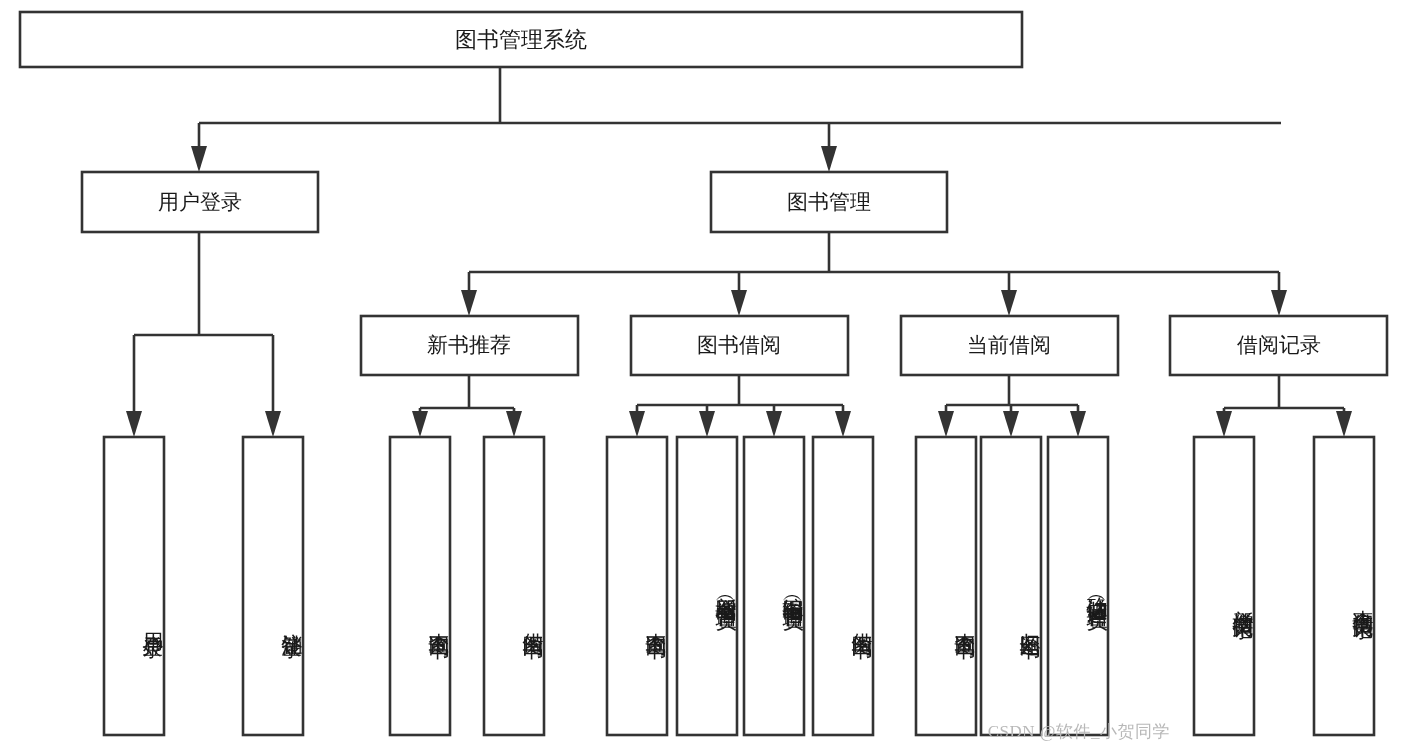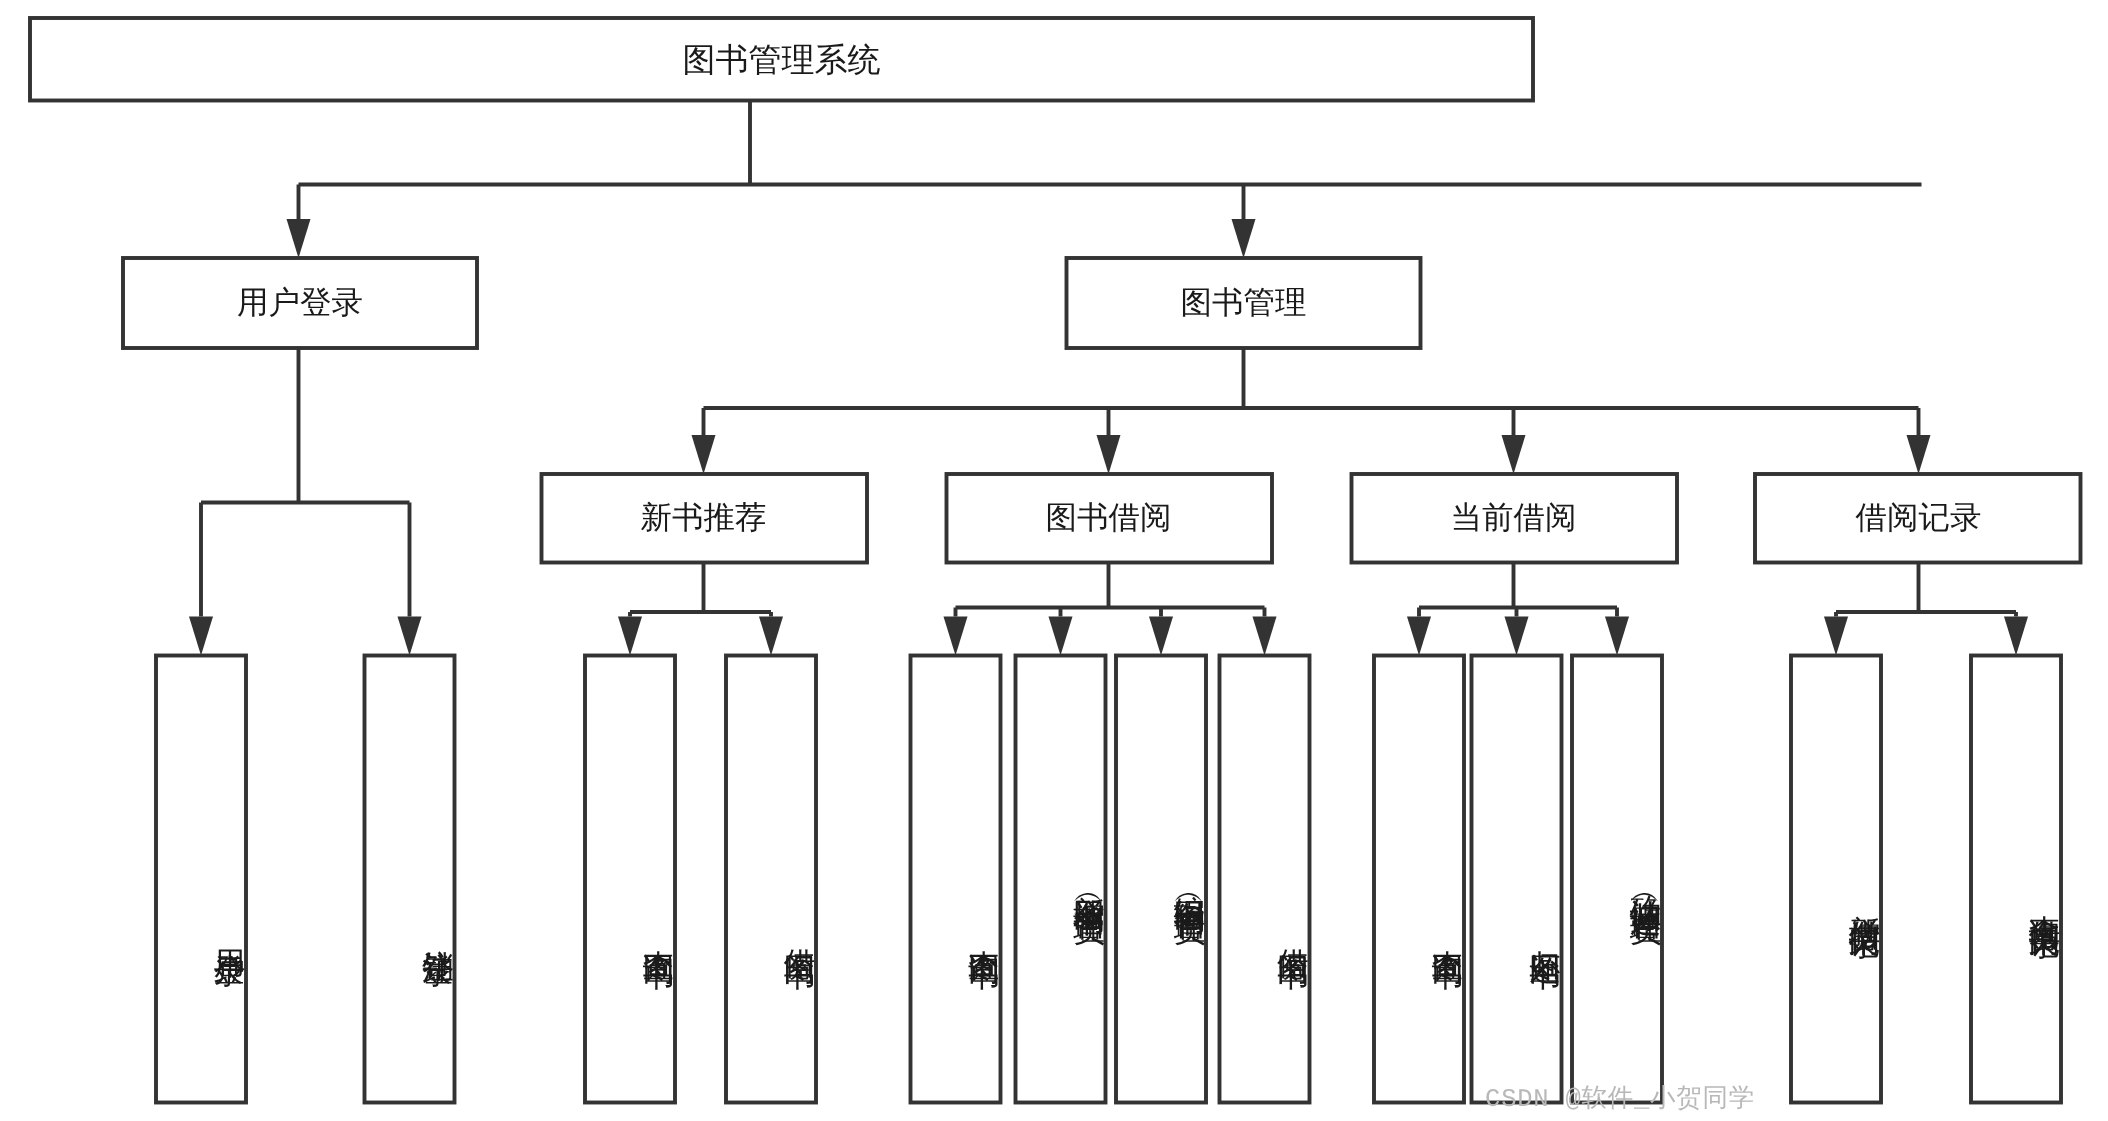--- a/index.html
+++ b/index.html
@@ -68,21 +68,21 @@
     line-height: 1.12;
     letter-spacing: 2px;
     color: #1a1a1a;
     white-space: nowrap;
     pointer-events: none;
   }
   .watermark {
     position: absolute;
     right: 10px;
     bottom: 4px;
-    font-family: Liberation Mono, monospace;
+    font-family: Liberation Serif, serif;
     font-size: 17px;
     color: #b8b8b8;
     letter-spacing: 0.5px;
     user-select: none;
   }
 </style>
 </head>
 <body>
 
 <div id="diagram-root">

